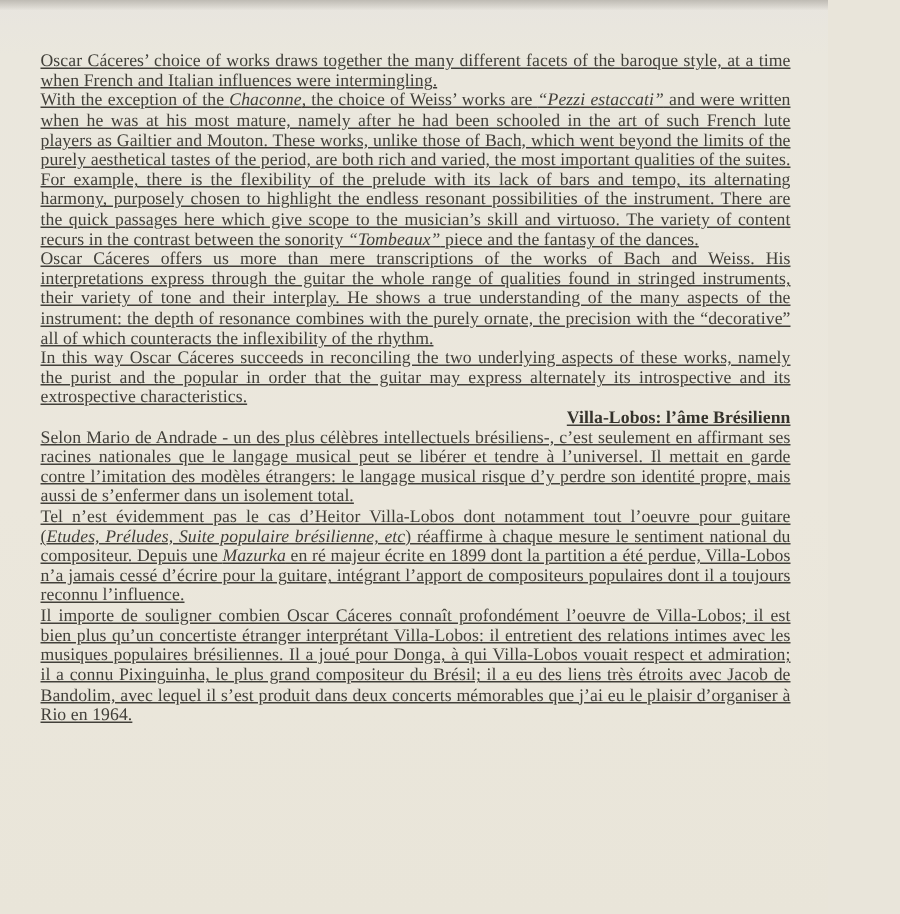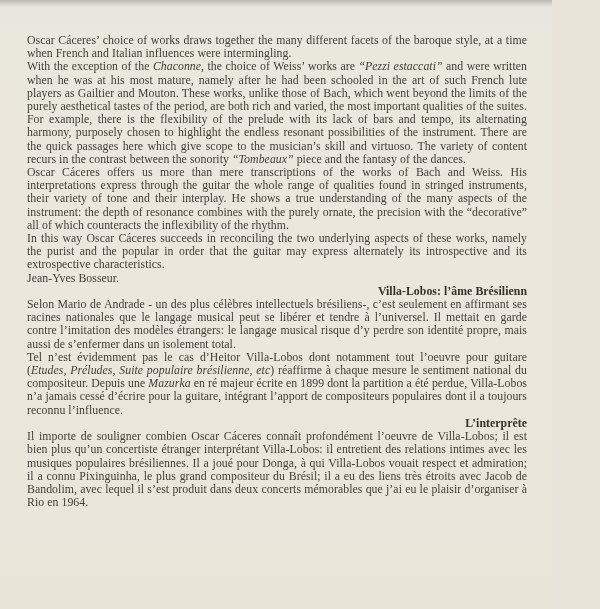--- a/index.html
+++ b/index.html
@@ -8,20 +8,21 @@
     background: #e9e5da;
     font-family: "Liberation Serif", "DejaVu Serif", serif;
   }
   .page {
     position: relative;
     width: 552px; height: 609px;
     box-sizing: border-box;
     padding: 34px 25px 0 27px;
     background: linear-gradient(180deg, #e8e5df 0%, #eae7dd 6%, #ebe7dc 55%, #e9e5d9 100%);
     color: #42403a;
+    text-decoration: underline;
   }
   
   .page::before {
     content: ""; position: absolute; top: 0; left: 0; right: 0; height: 7px;
     background: linear-gradient(180deg, rgba(95,90,80,.30), rgba(95,90,80,0));
     pointer-events: none;
   }
   .content { position: relative; }
   .content p, .content h2 {
     margin: 0;
@@ -46,20 +47,18 @@
 </style>
 </head>
 <body>
 
 <main class="page" data-name="liner-notes-page">
   <div class="content" id="content" data-name="text-content">
       <p data-name="para-baroque-style" lang="en"><span data-name="text-run">Oscar Cáceres’ choice of works draws together the many different facets of the baroque style, at a time when French and Italian influences were intermingling.</span></p>
       <p data-name="para-weiss-works" lang="en"><span data-name="text-run">With the exception of the </span><i data-name="italic-text">Chaconne</i><span data-name="text-run">, the choice of Weiss’ works are </span><i data-name="italic-text">“Pezzi estaccati”</i><span data-name="text-run"> and were written when he was at his most mature, namely after he had been schooled in the art of such French lute players as Gailtier and Mouton. These works, unlike those of Bach, which went beyond the limits of the purely aesthetical tastes of the period, are both rich and varied, the most important qualities of the suites. For example, there is the flexibility of the prelude with its lack of bars and tempo, its alternating harmony, purposely chosen to highlight the endless resonant possibilities of the instrument. There are the quick passages here which give scope to the musician’s skill and virtuoso. The variety of content recurs in the contrast between the sonority </span><i data-name="italic-text">“Tombeaux”</i><span data-name="text-run"> piece and the fantasy of the dances.</span></p>
       <p data-name="para-bach-weiss-interpretation" lang="en"><span data-name="text-run">Oscar Cáceres offers us more than mere transcriptions of the works of Bach and Weiss. His interpretations express through the guitar the whole range of qualities found in stringed instruments, their variety of tone and their interplay. He shows a true understanding of the many aspects of the instrument: the depth of resonance combines with the purely ornate, the precision with the “decorative” all of which counteracts the inflexibility of the rhythm.</span></p>
       <p data-name="para-reconciling" lang="en"><span data-name="text-run">In this way Oscar Cáceres succeeds in reconciling the two underlying aspects of these works, namely the purist and the popular in order that the guitar may express alternately its introspective and its extrospective characteristics.</span></p>
-      <p data-name="signature" lang="en"><span data-name="text-run">Jean-Yves Bosseur.</span></p>
       <h2 data-name="heading-villa-lobos" lang="fr"><span data-name="text-run">Villa-Lobos: l’âme Brésilienn</span></h2>
       <p data-name="para-andrade" lang="fr"><span data-name="text-run">Selon Mario de Andrade - un des plus célèbres intellectuels brésiliens-, c’est seulement en affirmant ses racines nationales que le langage musical peut se libérer et tendre à l’universel. Il mettait en garde contre l’imitation des modèles étrangers: le langage musical risque d’y perdre son identité propre, mais aussi de s’enfermer dans un isolement total.</span></p>
       <p data-name="para-villa-lobos-oeuvre" lang="fr"><span data-name="text-run">Tel n’est évidemment pas le cas d’Heitor Villa-Lobos dont notamment tout l’oeuvre pour guitare (</span><i data-name="italic-text">Etudes, Préludes, Suite populaire brésilienne, etc</i><span data-name="text-run">) réaffirme à chaque mesure le sentiment national du compositeur. Depuis une </span><i data-name="italic-text">Mazurka</i><span data-name="text-run"> en ré majeur écrite en 1899 dont la partition a été perdue, Villa-Lobos n’a jamais cessé d’écrire pour la guitare, intégrant l’apport de compositeurs populaires dont il a toujours reconnu l’influence.</span></p>
-      <h2 data-name="heading-interprete" lang="fr"><span data-name="text-run">L’interprête</span></h2>
       <p data-name="para-caceres-villa-lobos" lang="fr"><span data-name="text-run">Il importe de souligner combien Oscar Cáceres connaît profondément l’oeuvre de Villa-Lobos; il est bien plus qu’un concertiste étranger interprétant Villa-Lobos: il entretient des relations intimes avec les musiques populaires brésiliennes. Il a joué pour Donga, à qui Villa-Lobos vouait respect et admiration; il a connu Pixinguinha, le plus grand compositeur du Brésil; il a eu des liens très étroits avec Jacob de Bandolim, avec lequel il s’est produit dans deux concerts mémorables que j’ai eu le plaisir d’organiser à Rio en 1964.</span></p>
     </div>
 </main>
 
 </body></html>

